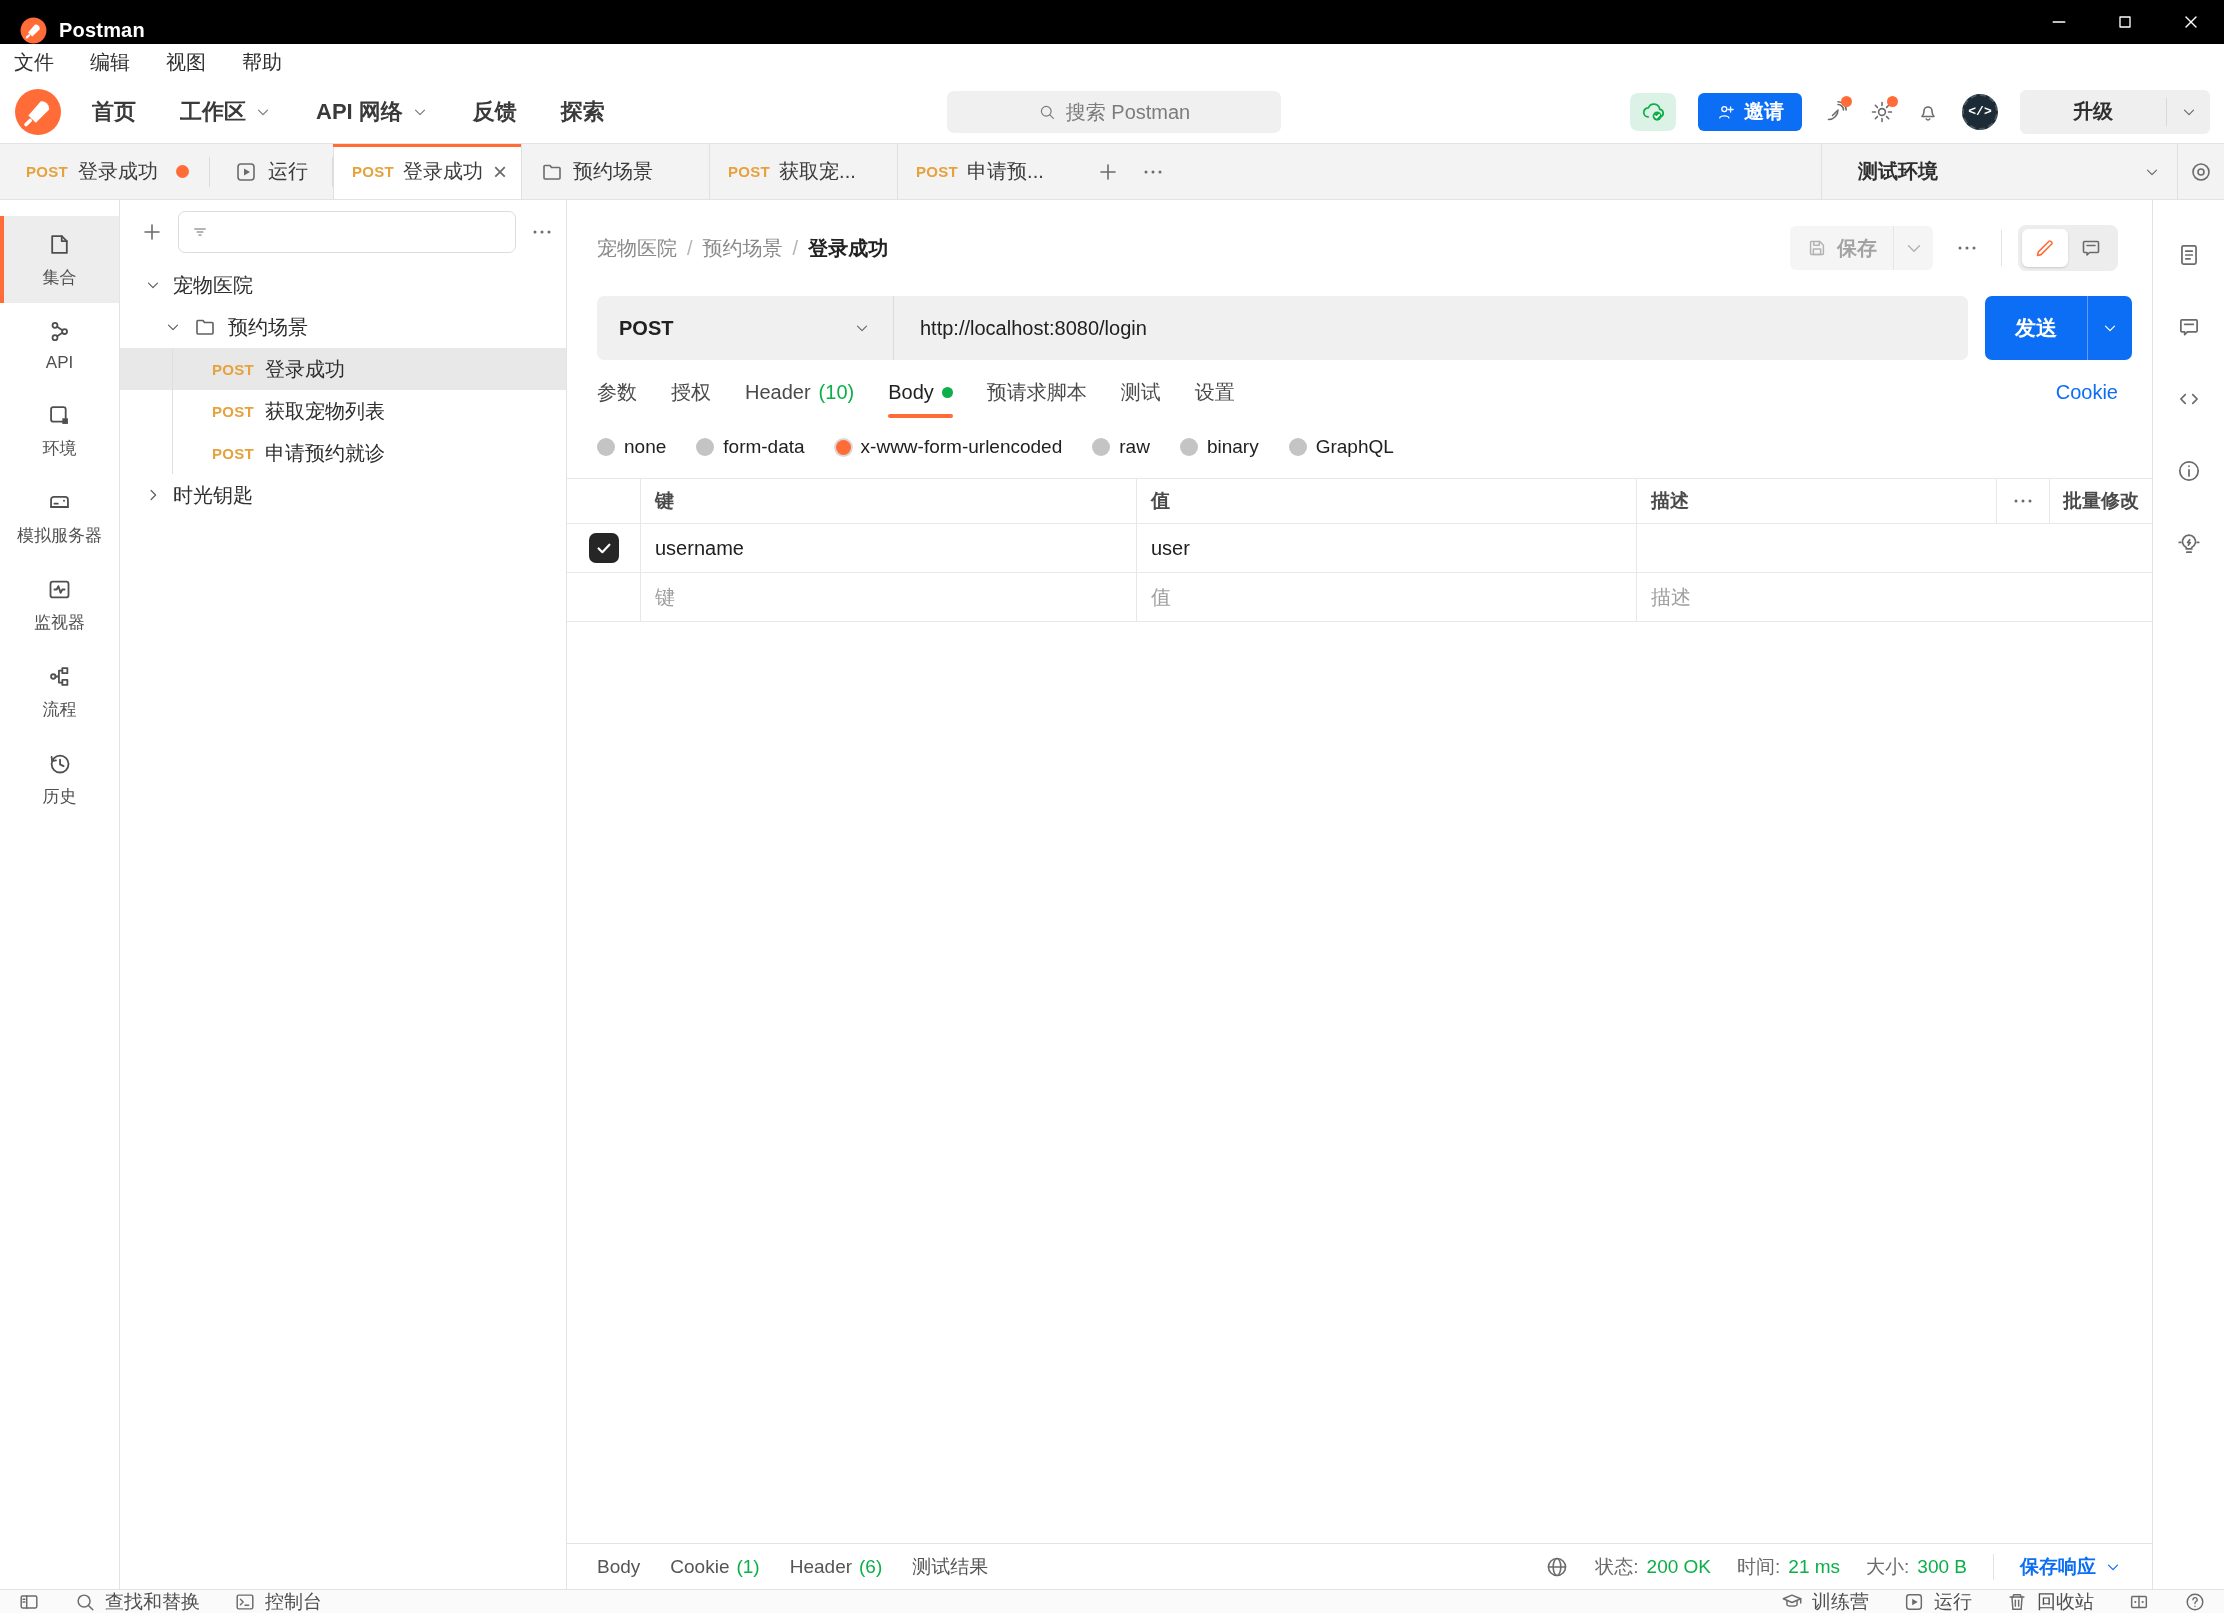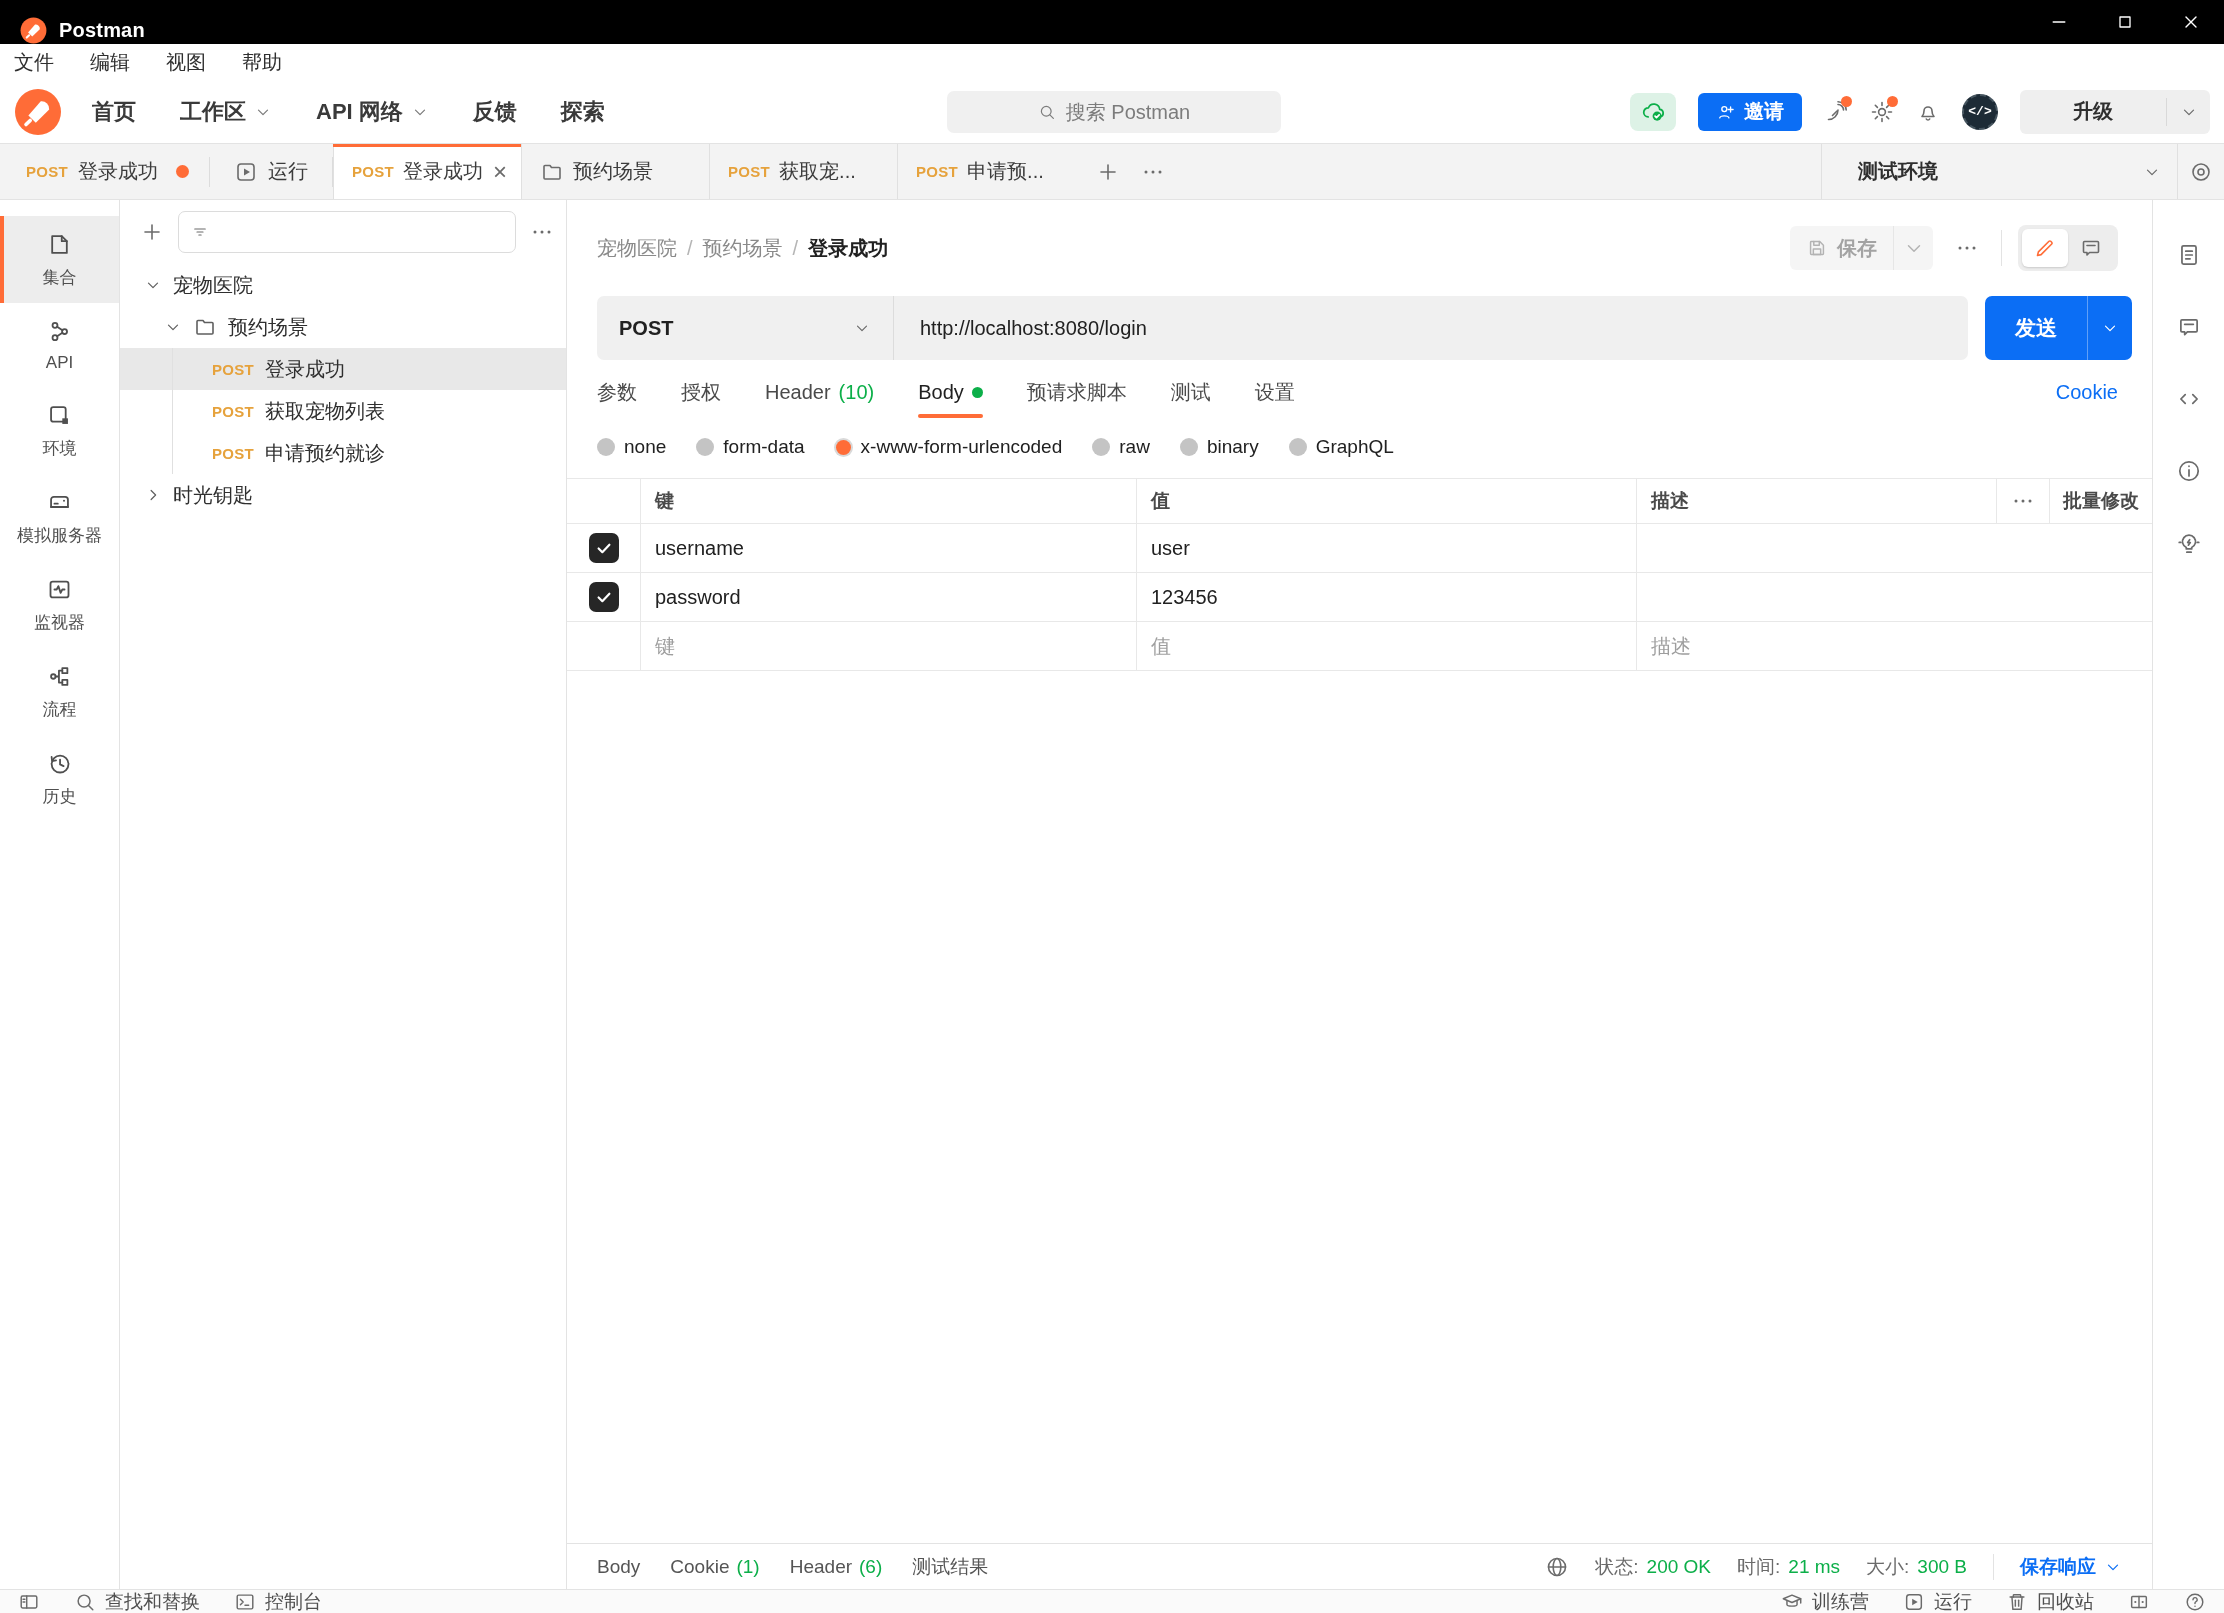--- a/index.html
+++ b/index.html
@@ -641,21 +641,21 @@
               <span class="ic sm">
                 <svg viewBox="0 0 24 24" fill="none" stroke="currentColor" stroke-width="1.6" stroke-linecap="round" stroke-linejoin="round">
                   <polyline points="6 9.5 12 15.5 18 9.5"></polyline>
                 </svg>
               </span>
             </span>
         </div>
       </div>
 
       <div class="reqtabs">
-        <div style="display:flex;align-items:center;gap:44px;height:100%">
+        <div style="display:flex;align-items:center;gap:34px;height:100%">
             <div class="reqtab">
               <span>参数</span>
             </div>
             <div class="reqtab">
               <span>授权</span>
             </div>
             <div class="reqtab">
               <span>Header</span>
               <span class="count">(10)</span>
             </div>
@@ -728,34 +728,20 @@
                     <svg viewBox="0 0 24 24" fill="none" stroke="currentColor" stroke-width="1.6" stroke-linecap="round" stroke-linejoin="round">
                       <polyline points="5.5 12.5 10 17 18.5 8" stroke="#ffffff" stroke-width="2.6"></polyline>
                     </svg>
                   </span>
                 </div>
               </div>
               <div class="tcell c-key">username</div>
               <div class="tcell c-value">user</div>
               <div class="tcell c-desc grow"></div>
             </div>
-            <div class="trow">
-              <div class="tcell c-check">
-                <div class="checkbox">
-                  <span class="ic">
-                    <svg viewBox="0 0 24 24" fill="none" stroke="currentColor" stroke-width="1.6" stroke-linecap="round" stroke-linejoin="round">
-                      <polyline points="5.5 12.5 10 17 18.5 8" stroke="#ffffff" stroke-width="2.6"></polyline>
-                    </svg>
-                  </span>
-                </div>
-              </div>
-              <div class="tcell c-key">password</div>
-              <div class="tcell c-value">123456</div>
-              <div class="tcell c-desc grow"></div>
-            </div>
           </div>
         <div class="trow">
           <div class="tcell c-check"></div>
           <div class="tcell c-key ph">键</div>
           <div class="tcell c-value ph">值</div>
           <div class="tcell c-desc grow ph">描述</div>
         </div>
       </div>
 
       <div class="spacer"></div>

